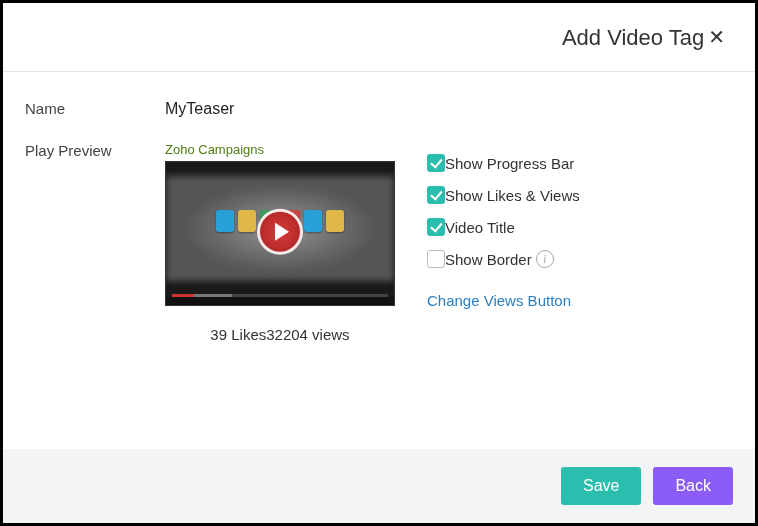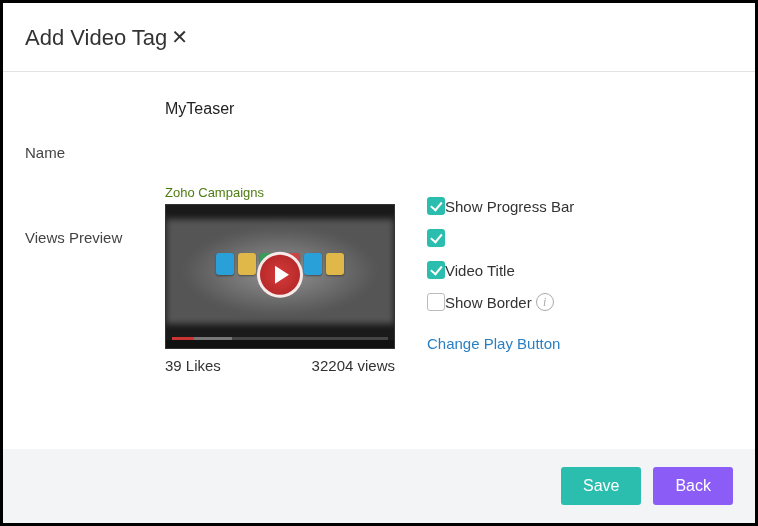--- a/index.html
+++ b/index.html
@@ -9,21 +9,21 @@
       width: 758px;
       height: 526px;
       border: 3px solid #000;
       display: flex;
       flex-direction: column;
     }
     .header {
       padding: 22px 26px 20px 22px;
       border-bottom: 1px solid #e3e3e3;
       display: flex;
-      justify-content: flex-start;
+      justify-content: flex-end;
       align-items: flex-start;
     }
     .title {
       font-size: 22px;
       font-weight: 400;
       color: #333;
     }
     .close-x {
       font-size: 20px;
       color: #333;
@@ -40,21 +40,20 @@
       margin-bottom: 24px;
       align-items: flex-start;
     }
     .row.preview-row { margin-bottom: 10px; }
     .label-col {
       width: 140px;
       flex-shrink: 0;
       font-size: 15px;
       color: #444;
       padding-top: 0;
-      margin-top: 44px;
     }
     .value-col {
       flex: 1;
       font-size: 16px;
       color: #222;
     }
     .preview-block {
       display: flex;
       gap: 32px;
     }
@@ -128,24 +127,24 @@
       background: #777;
     }
     .thumb-bottom {
       position: absolute;
       bottom: 0; left: 0; right: 0;
       height: 8px;
       background: #111;
     }
     .stats {
       display: flex;
-      justify-content: space-between;
-      font-size: 15px;
-      color: #333;
-      margin-top: 8px;
+      justify-content: center;
+      font-size: 15px;
+      color: #333;
+      margin-top: 20px;
     }
     .options {
       padding-top: 12px;
     }
     .opt {
       display: flex;
       align-items: center;
       margin-bottom: 14px;
       font-size: 15px;
       color: #333;
@@ -220,21 +219,21 @@
 
 <div class="body">
 
   <div class="row">
     <div class="label-col">Name</div>
     <div class="value-col">MyTeaser</div>
   </div>
 
 
   <div class="row preview-row">
-    <div class="label-col">Views Preview</div>
+    <div class="label-col">Play Preview</div>
     <div class="value-col">
       <div class="preview-block">
 
         <div class="preview-left">
           <div class="preview-caption">Zoho Campaigns</div>
           <div class="thumb">
             <div class="thumb-image"></div>
             <div class="thumb-icons">
               <div class="tiny-icon" style="background:#2aa0d8"></div>
               <div class="tiny-icon" style="background:#e0b84a"></div>
@@ -258,31 +257,32 @@
           </div>
         </div>
 
         <div class="options">
           <div class="opt">
             <span class="chk on"></span>
             <span>Show Progress Bar</span>
           </div>
           <div class="opt">
             <span class="chk on"></span>
+            <span>Show Likes &amp; Views</span>
           </div>
           <div class="opt">
             <span class="chk on"></span>
             <span>Video Title</span>
           </div>
           <div class="opt">
             <span class="chk off"></span>
             <span>Show Border</span>
             <span class="info-icon">i</span>
           </div>
-          <div class="change-link">Change Play Button</div>
+          <div class="change-link">Change Views Button</div>
         </div>
 
       </div>
     </div>
   </div>
 
 </div>
 
 <div class="footer">
   <button class="btn primary">Save</button>

